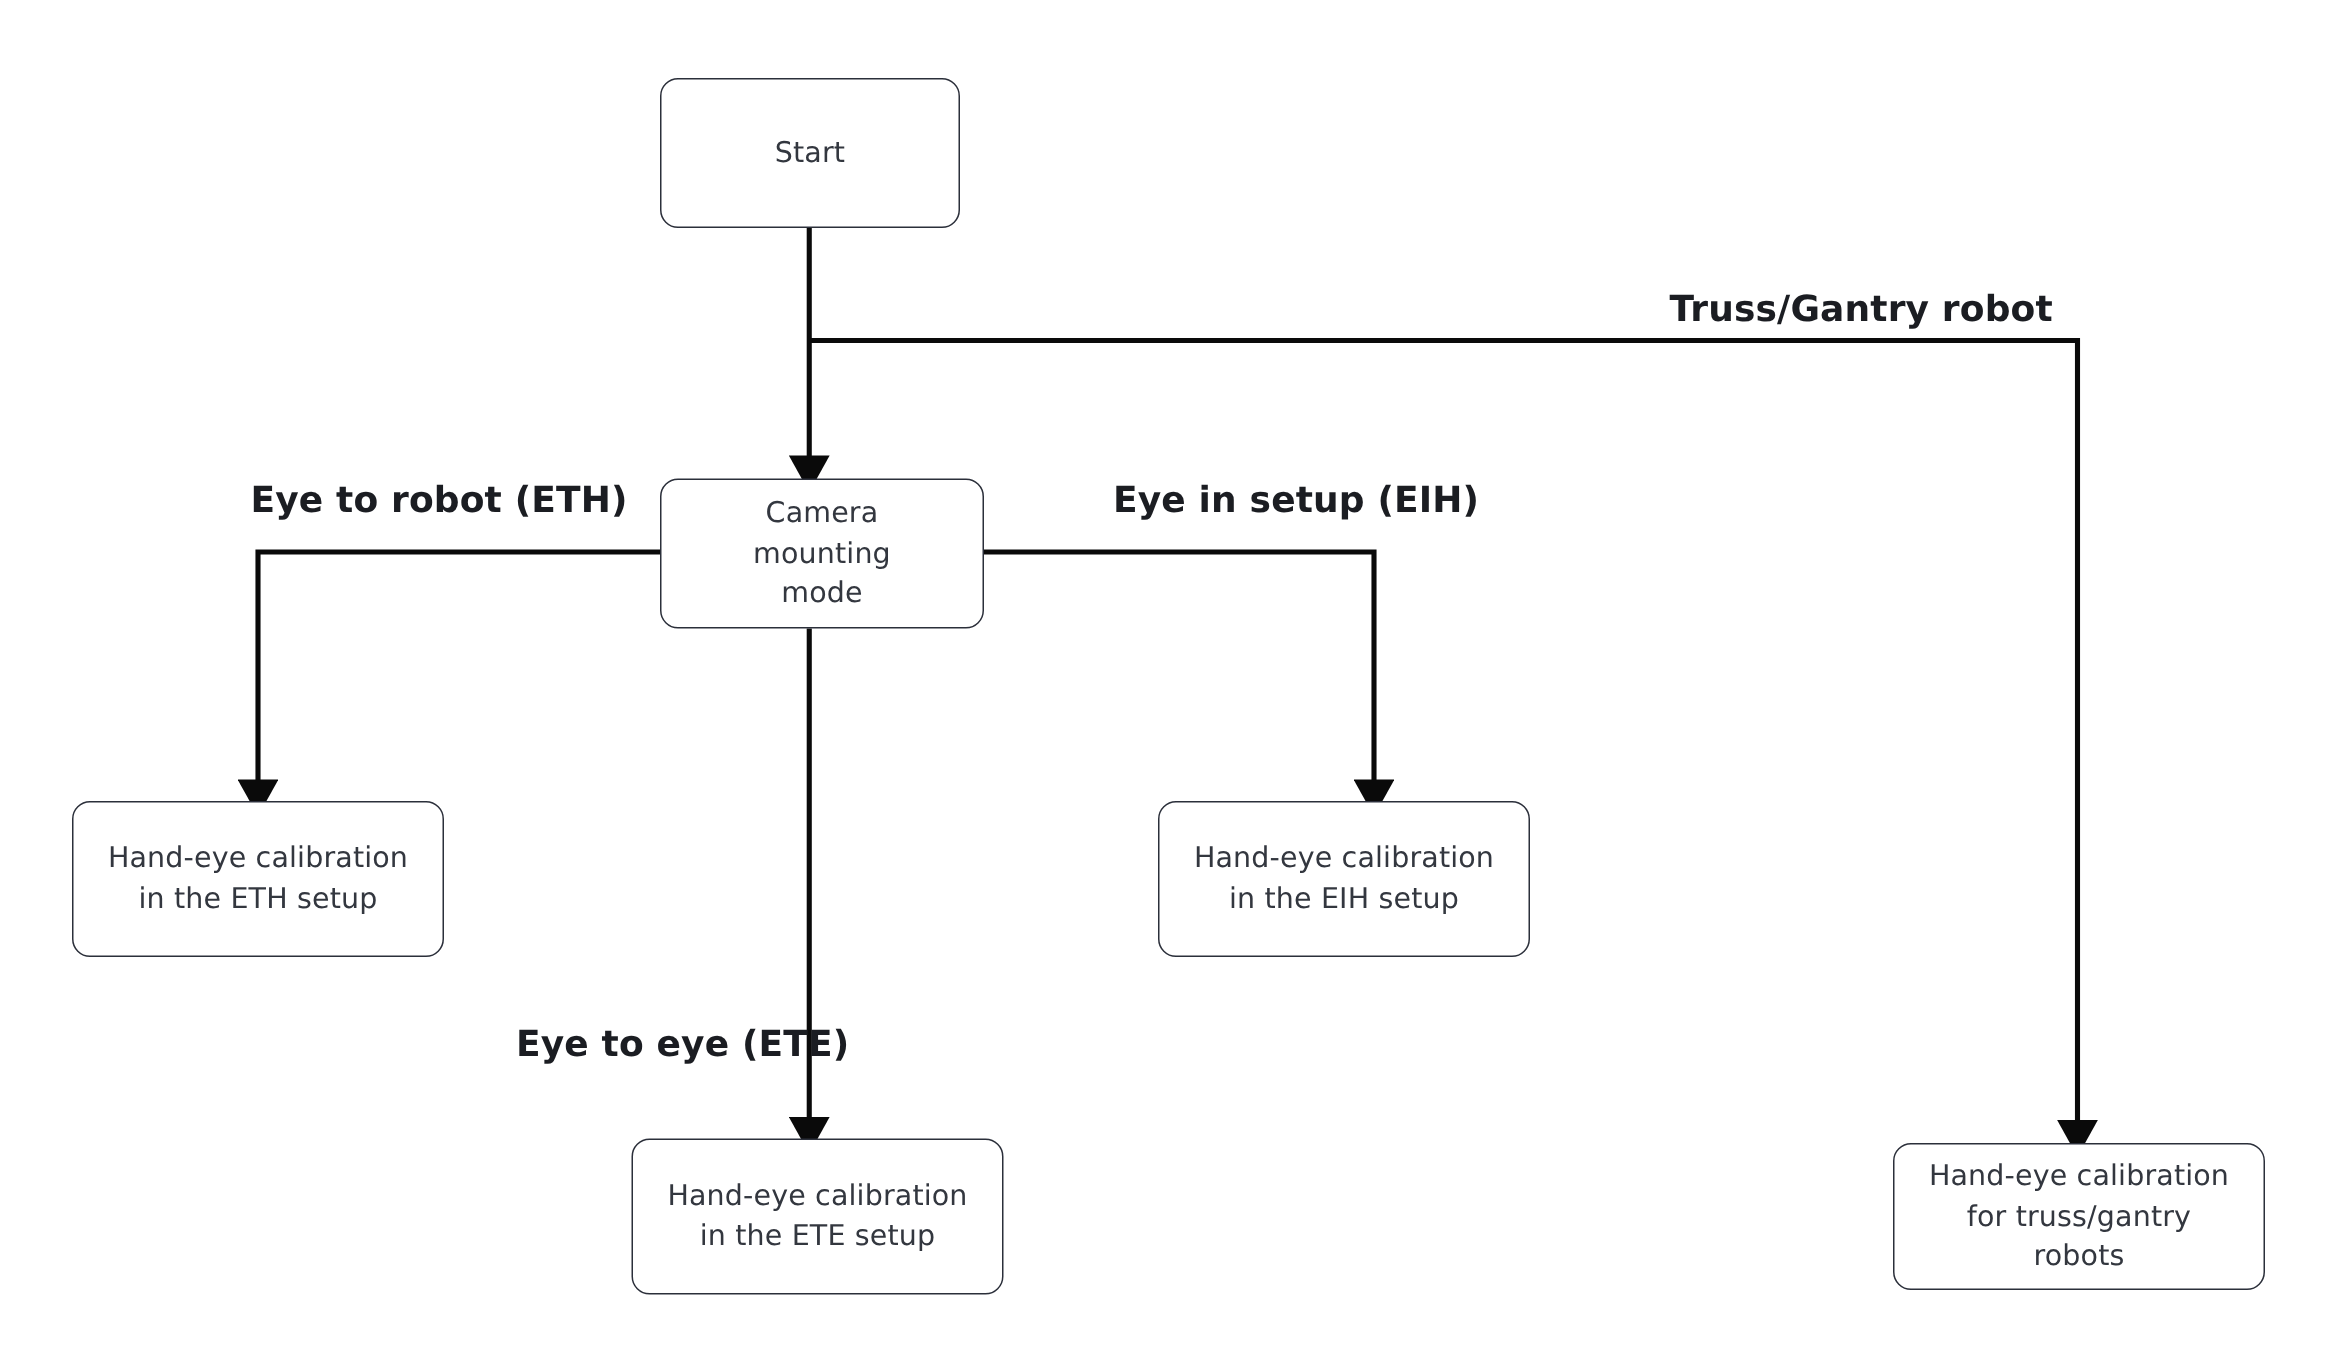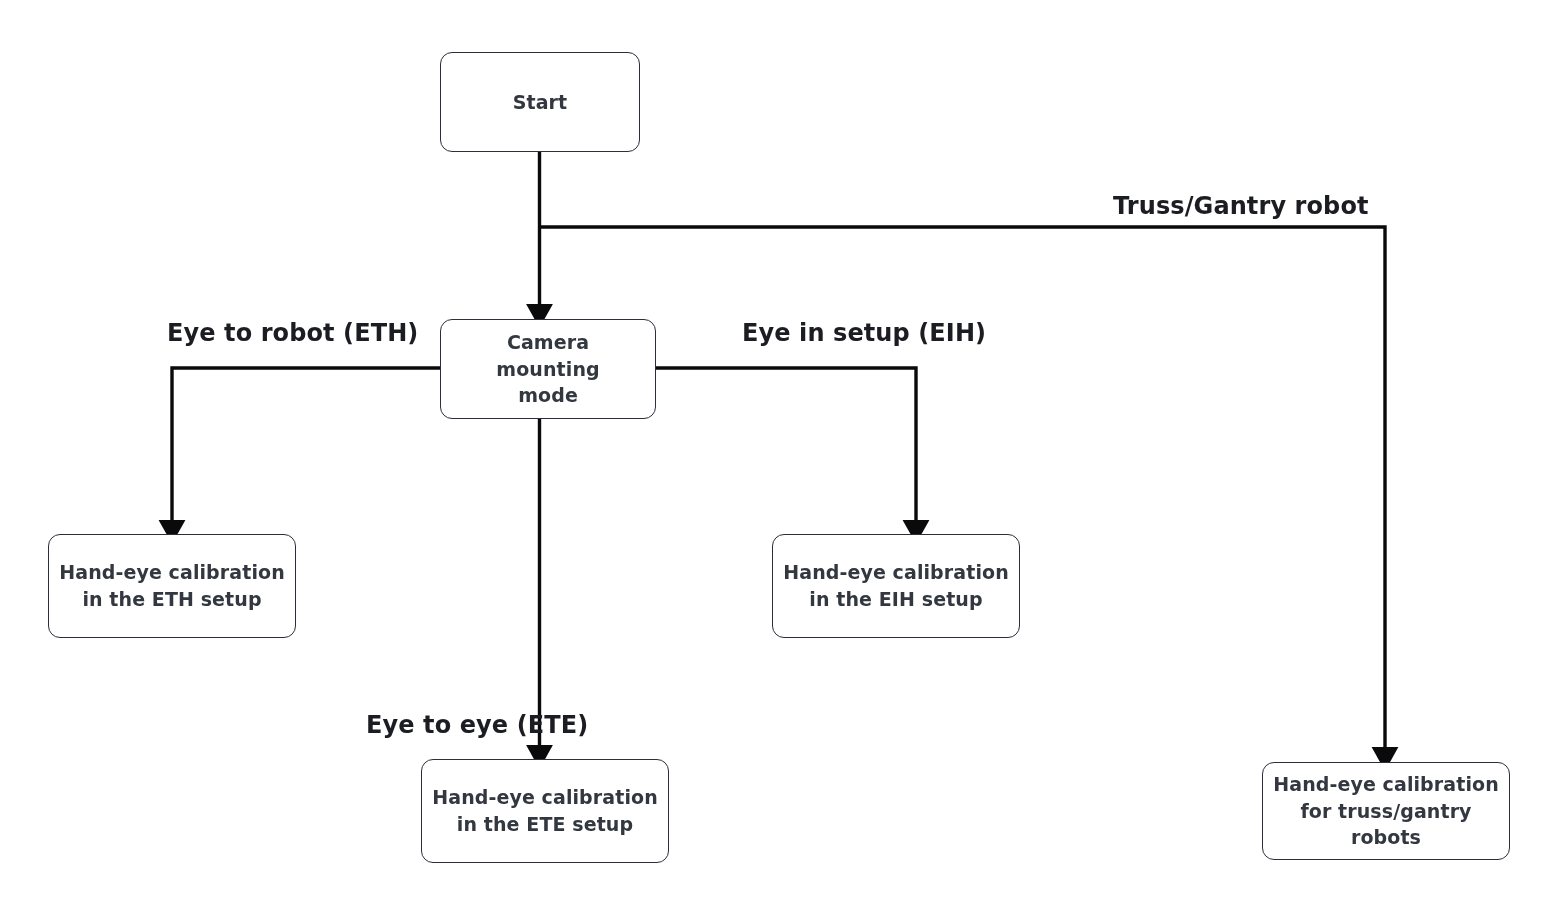--- a/index.html
+++ b/index.html
@@ -30,21 +30,21 @@
     background: #ffffff;
     border: 1.6px solid #2b2f3a;
     border-radius: 12px;
     display: flex;
     align-items: center;
     justify-content: center;
     text-align: center;
     color: #33373f;
     font-size: 19px;
     line-height: 1.42;
-    font-weight: 700;
+    font-weight: 400;
     letter-spacing: 0.1px;
     z-index: 2;
   }
   .node .node-label {
     display: block;
     padding: 0 10px;
     white-space: pre-line;
   }
   .edge-label {
     position: absolute;
@@ -109,15 +109,15 @@
 for truss/gantry
 robots</span>
   </div>
 
   <div class="edge-label" style="left:1113px; top:192px;">Truss/Gantry robot</div>
 
   <div class="edge-label" style="left:167px; top:319px;">Eye to robot (ETH)</div>
 
   <div class="edge-label" style="left:742px; top:319px;">Eye in setup (EIH)</div>
 
-  <div class="edge-label" style="left:366px; top:682px;margin-top:29px;">Eye to eye (ETE)</div>
+  <div class="edge-label" style="left:344px; top:682px;">Eye to eye (ETE)</div>
 
 </div>
 
 </body></html>

